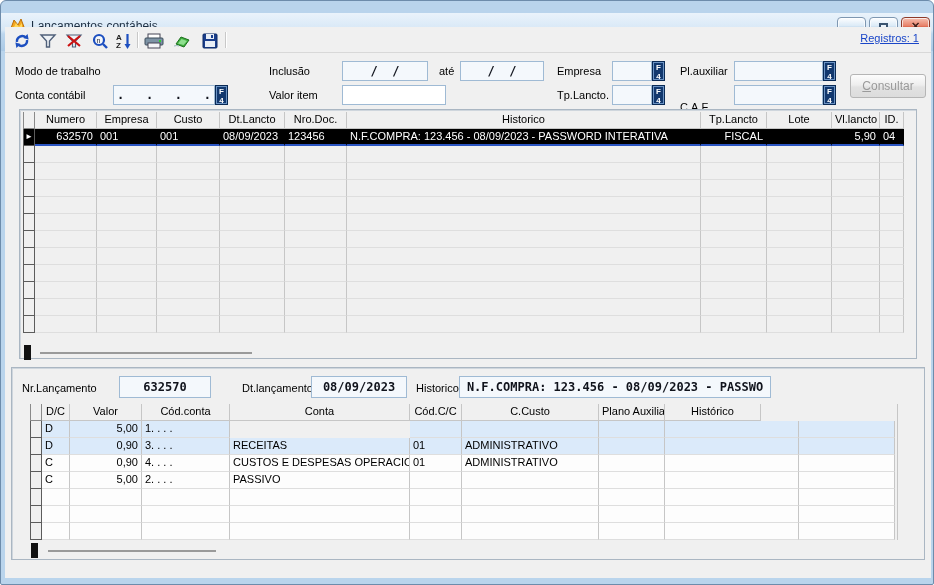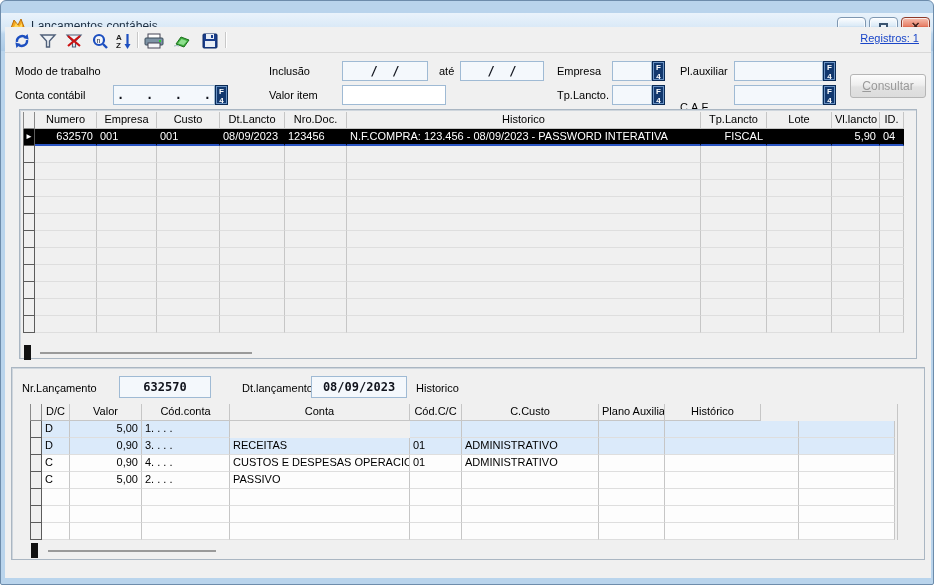--- a/index.html
+++ b/index.html
@@ -367,20 +367,21 @@
     <div class="sthumb" style="left:4px; top:235px"></div>
     <div class="sline" style="left:20px; top:242px; width:212px"></div>
   </div>
 
   <div class="panel" style="left:10px; top:366px; width:914px; height:193px">
     <span class="lbl" style="left:10px; top:14px">Nr.Lançamento</span>
     <div class="field mono" style="left:107px; top:8px; width:92px; height:22px">632570</div>
     <span class="lbl" style="left:230px; top:14px">Dt.lançamento</span>
     <div class="field mono" style="left:299px; top:8px; width:96px; height:22px">08/09/2023</div>
     <span class="lbl" style="left:404px; top:14px">Historico</span>
+    <div class="field mono" style="left:447px; top:8px; width:312px; height:22px">N.F.COMPRA: 123.456 - 08/09/2023 - PASSWO</div>
 
     <div class="grid" style="left:18px; top:36px; width:878px">
         <div class="grid-row head">
           <div class="gutter" style="width: 12px;"></div>
           <div class="grid-cell" style="width: 28px; text-align: center;">D/C</div>
           <div class="grid-cell" style="width: 72px; text-align: center;">Valor</div>
           <div class="grid-cell" style="width: 88px; text-align: center;">Cód.conta</div>
           <div class="grid-cell" style="width: 180px; text-align: center;">Conta</div>
           <div class="grid-cell" style="width: 52px; text-align: center;">Cód.C/C</div>
           <div class="grid-cell" style="width: 137px; text-align: center;">C.Custo</div>

